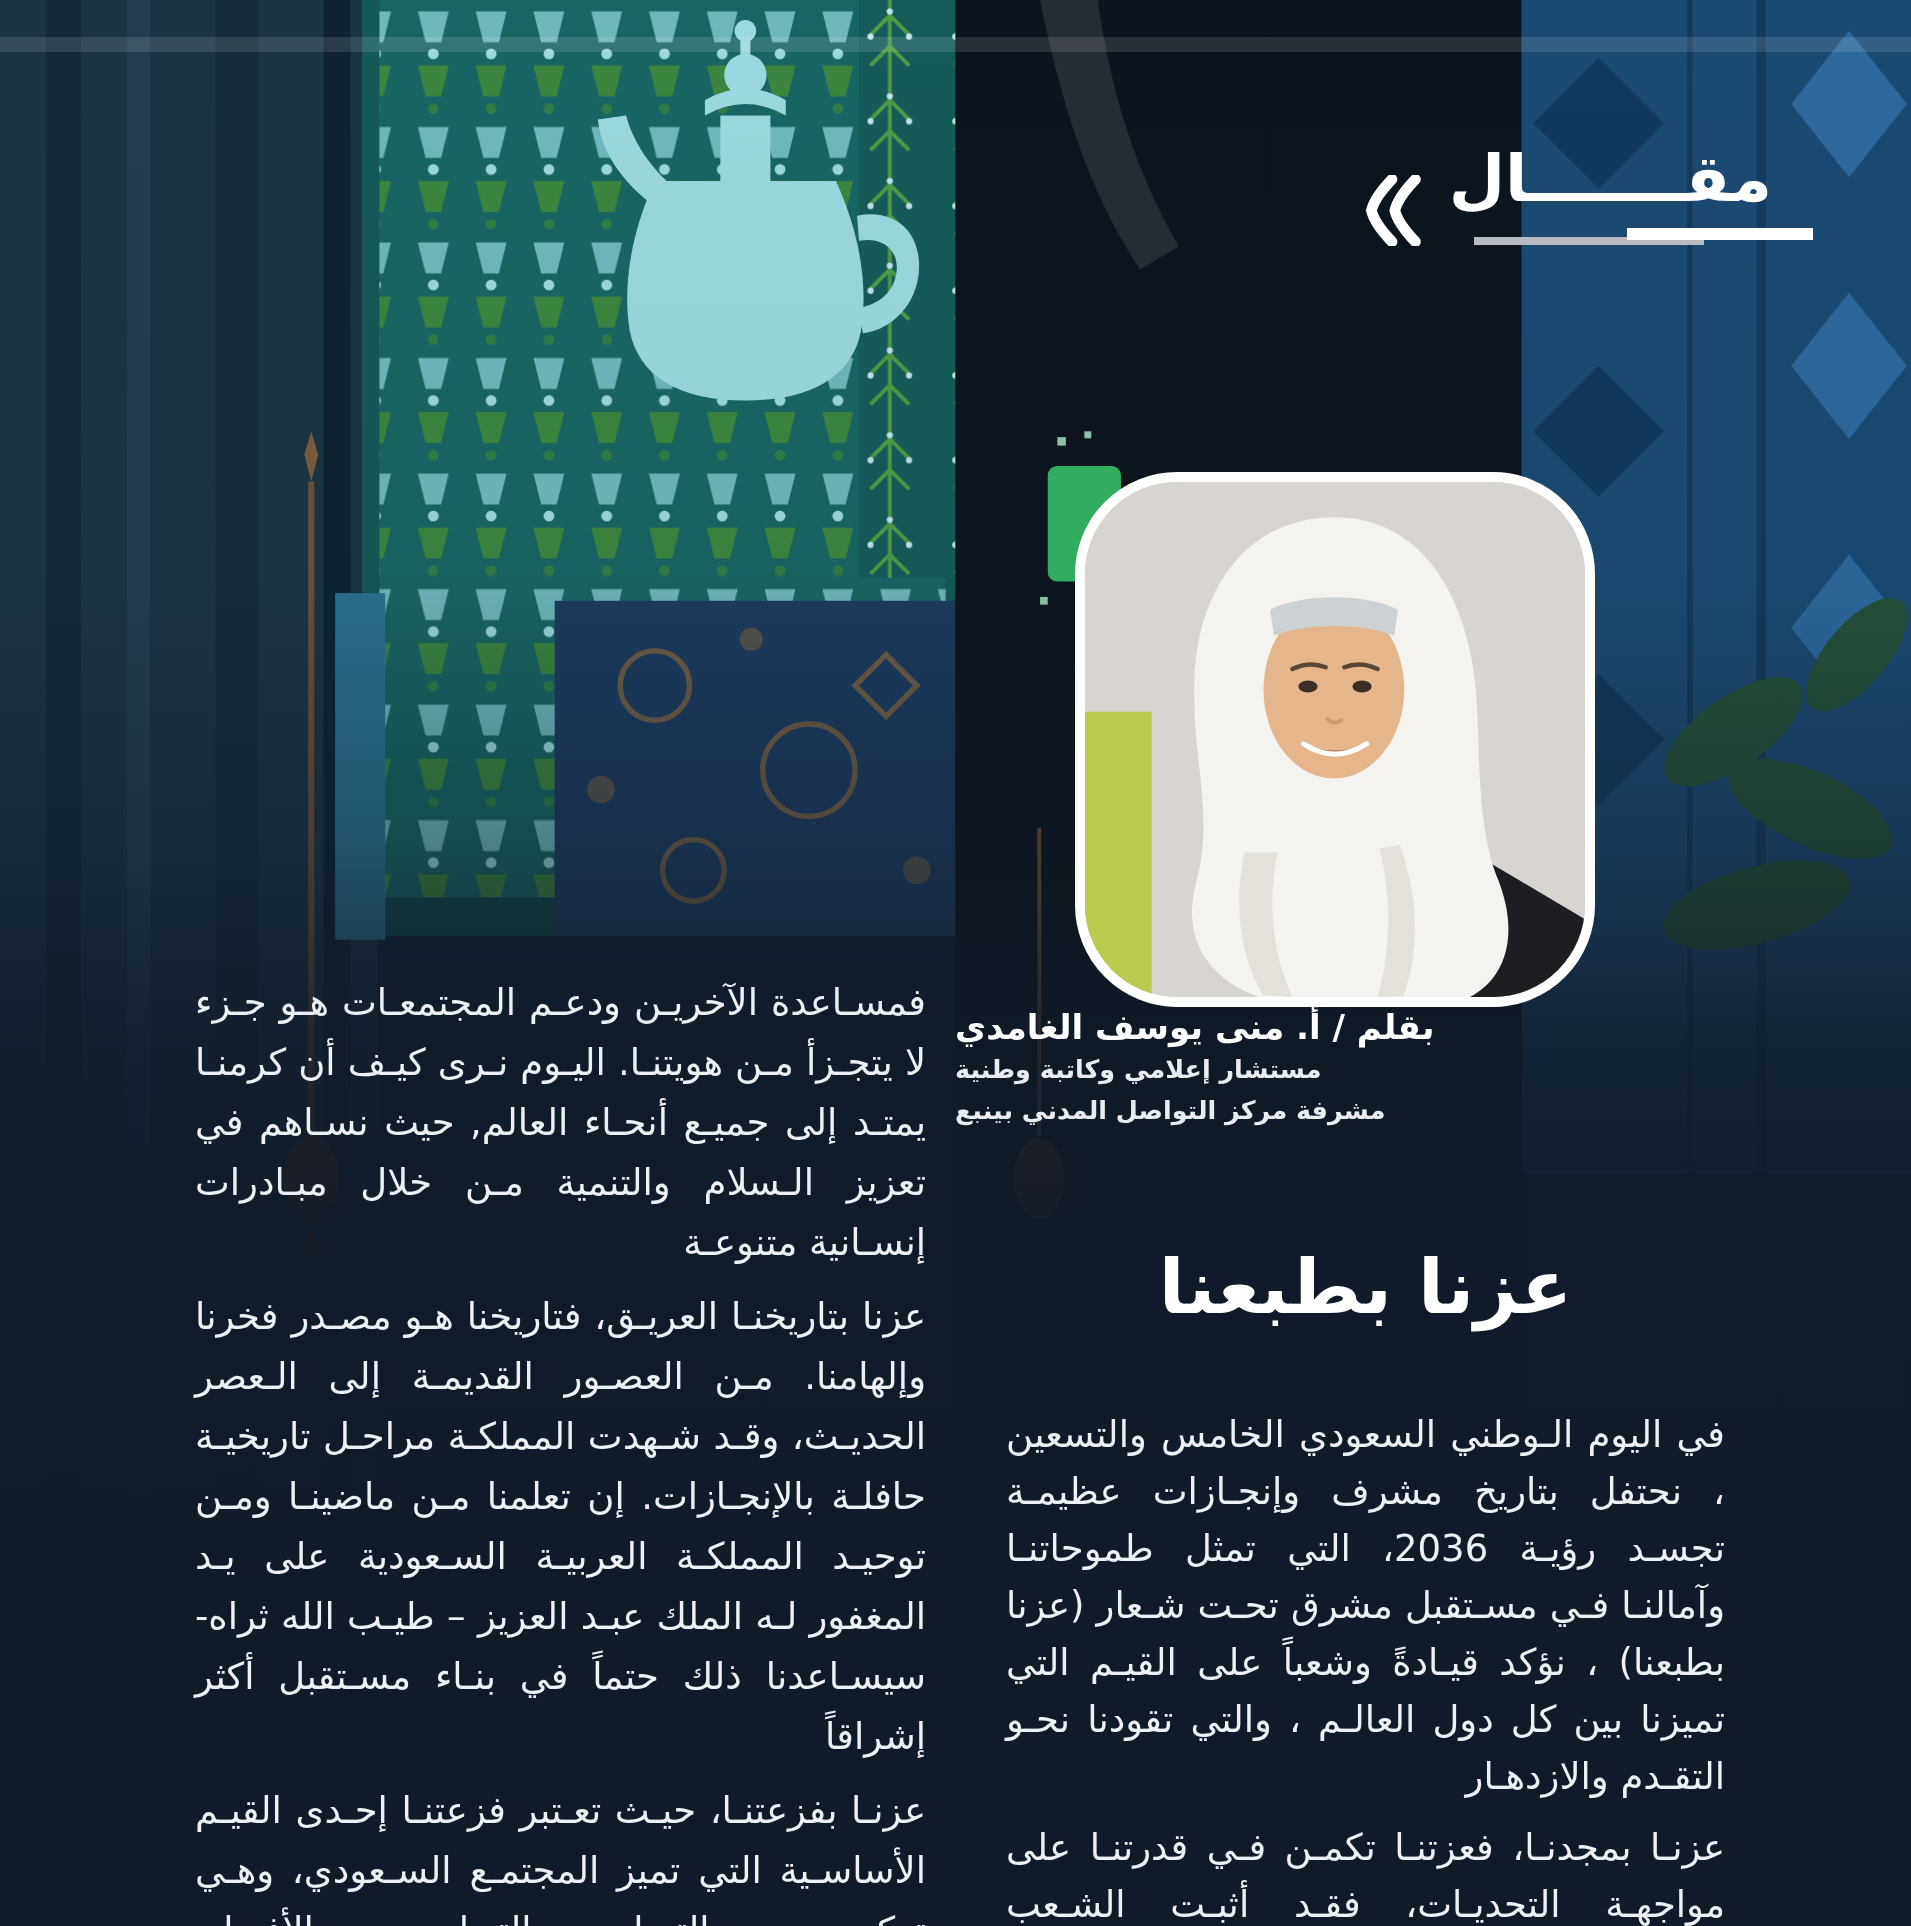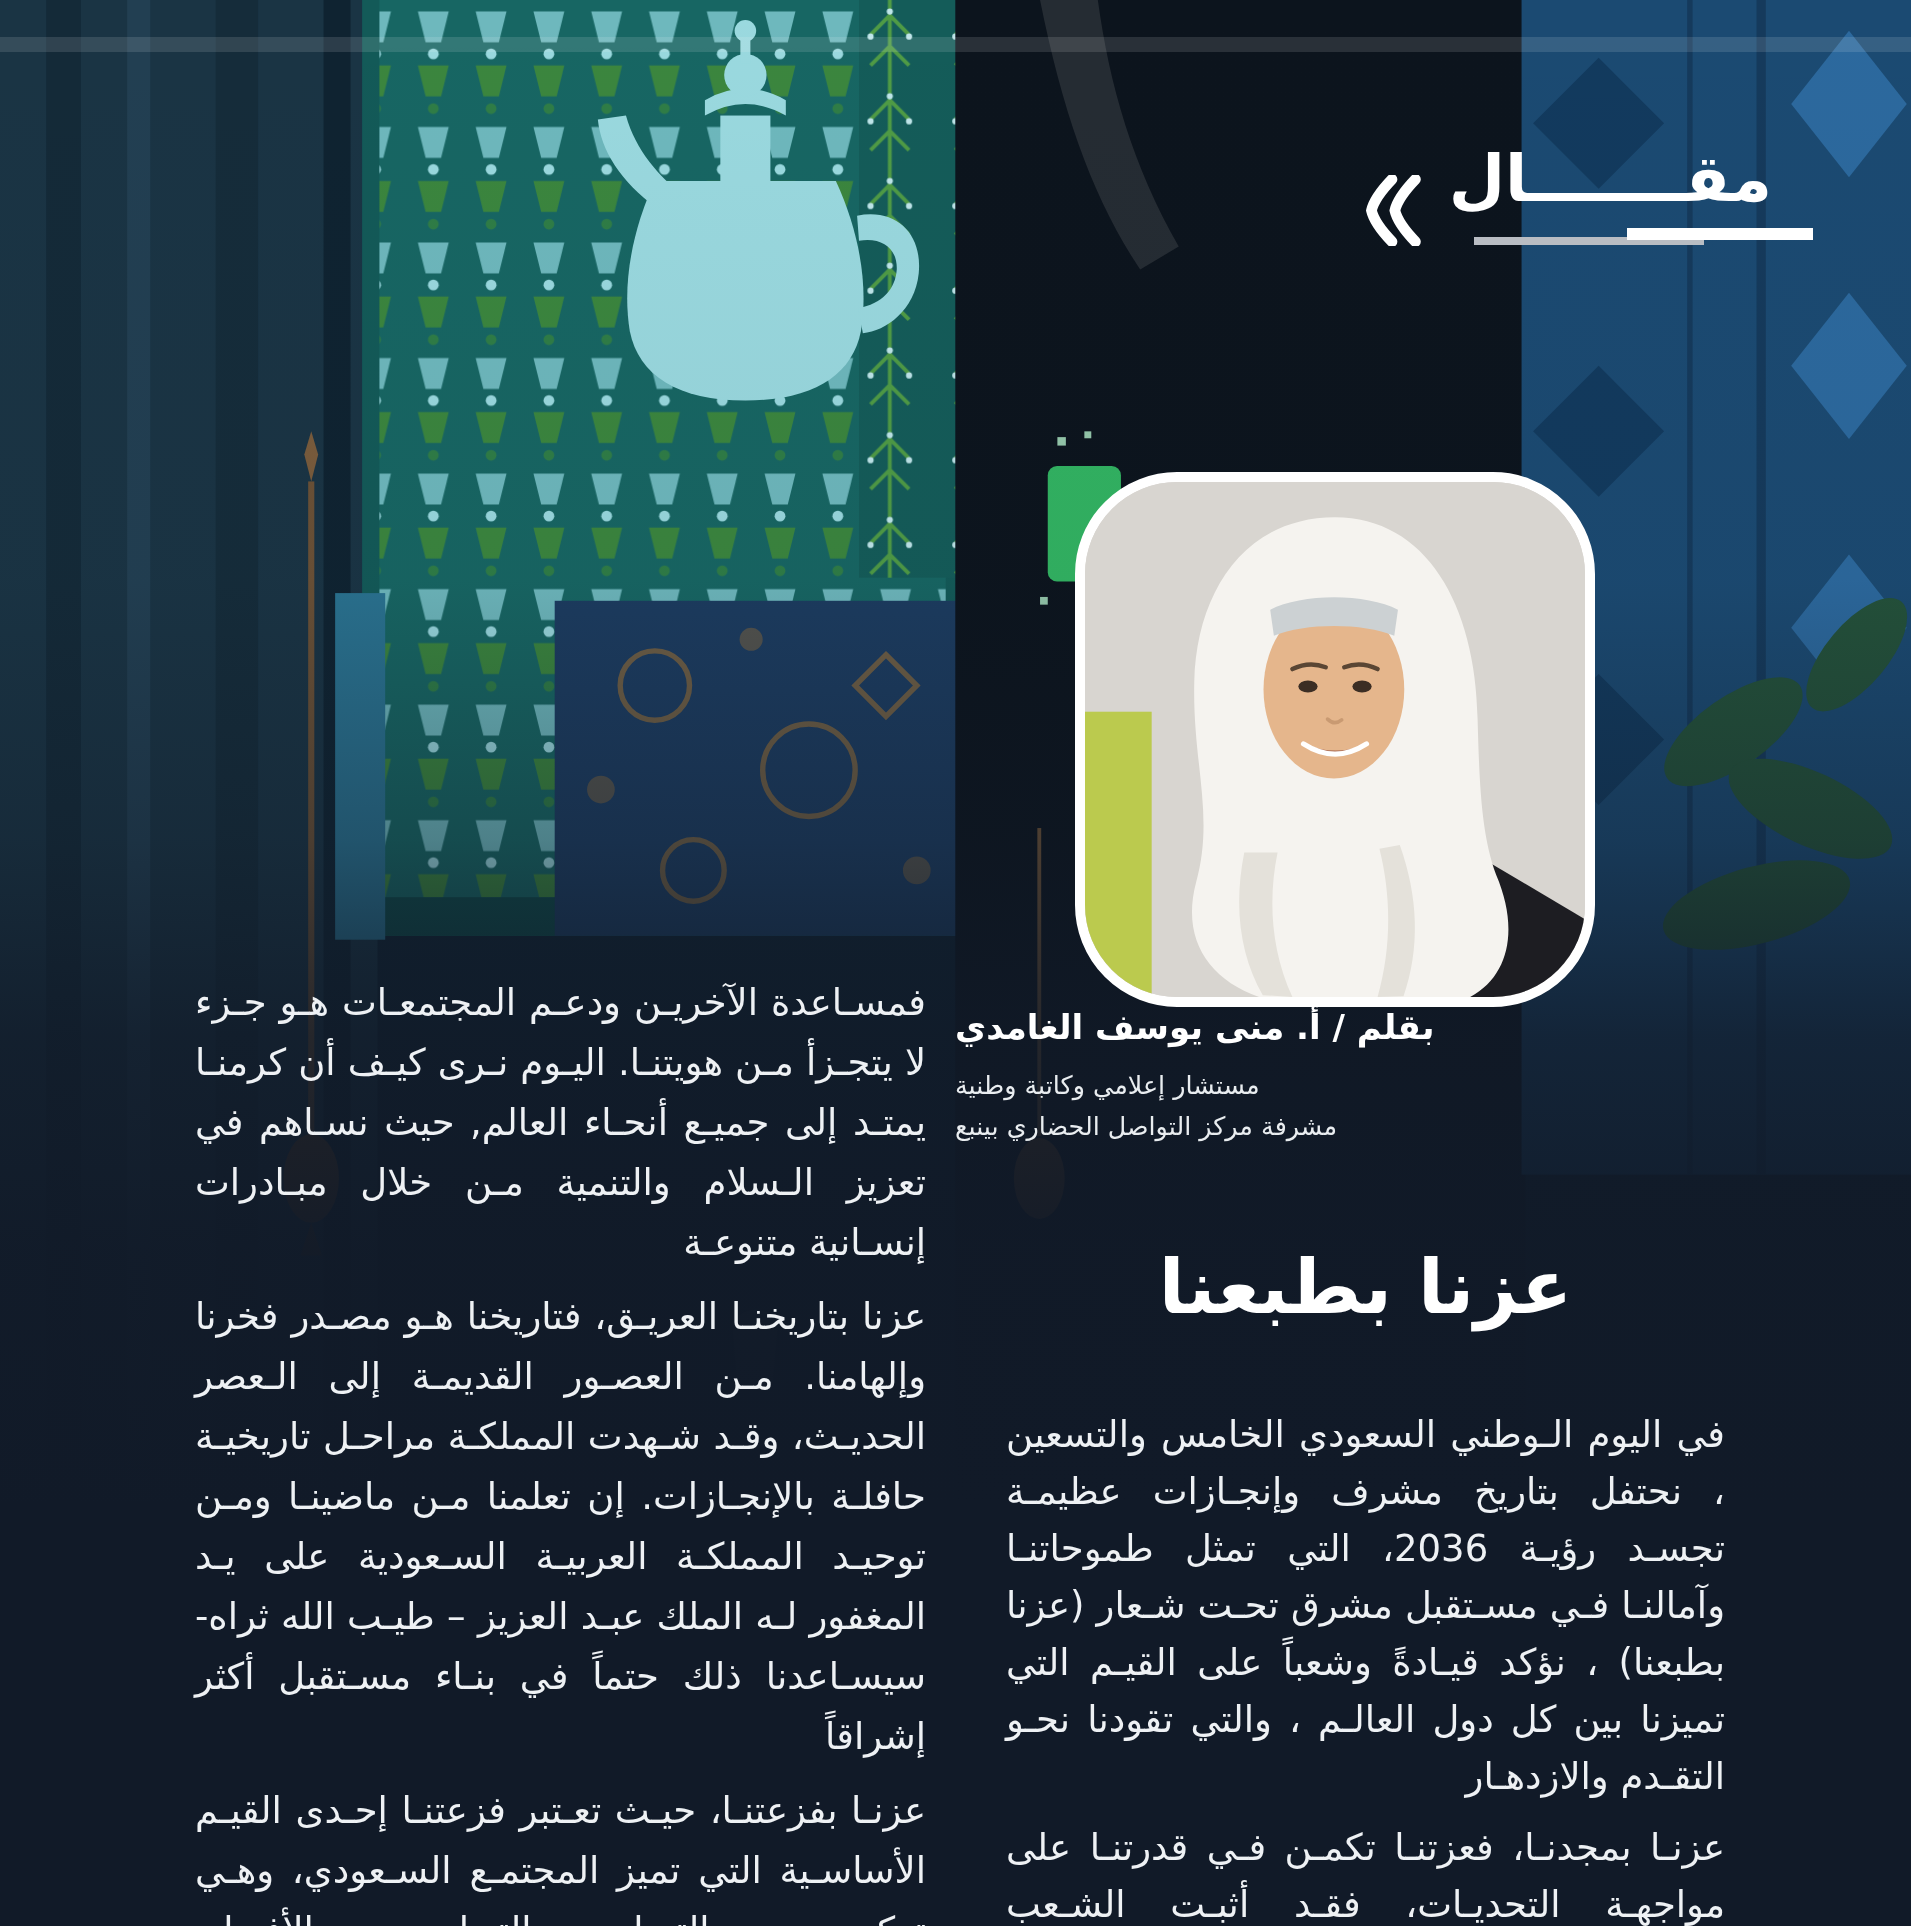--- a/index.html
+++ b/index.html
@@ -39,21 +39,21 @@
   
   .avatar{
     position:absolute;left:1075px;top:472px;width:520px;height:535px;
     border:10px solid #ffffff;border-radius:102px;overflow:hidden;
     background:#d8d5d0;z-index:5;box-sizing:border-box;
   }
   .avatar svg{display:block;width:100%;height:100%;}
   
   .byline{position:absolute;left:955px;top:1006px;width:616px;text-align:left;z-index:5;}
   .byline-name{font-size:34px;font-weight:bold;color:#ffffff;line-height:1.25;}
-  .byline-roles{margin-top:16px;}
+  .byline-roles{margin-top:0;font-weight:bold;}
   .byline-role{font-size:25.4px;color:#e9edf0;line-height:41px;}
   
   .title{
     position:absolute;left:992px;top:1246px;width:747px;margin:0;
     font-size:75px;font-weight:bold;color:#ffffff;text-align:center;line-height:1.1;
     z-index:5;white-space:nowrap;
   }
   
   .col{position:absolute;z-index:5;color:#eef1f4;font-size:37px;}
   .col p{margin:14px;text-align:justify;text-justify:inter-word;}
@@ -209,21 +209,21 @@
       <path d="M655 640 q18 18 38 2" stroke="#c99a72" stroke-width="10" fill="none" stroke-linecap="round"></path>
       <path d="M585 705 q88 70 176 0 q-80 40 -176 0" fill="#a8674f"></path>
       <path d="M590 707 q85 55 170 0" stroke="#ffffff" stroke-width="14" fill="none" stroke-linecap="round"></path>
     </svg>
   </div>
 
   <div class="byline">
     <div class="byline-name">بقلم / أ. منى يوسف الغامدي</div>
     <div class="byline-roles">
       <div class="byline-role">مستشار إعلامي وكاتبة وطنية</div>
-      <div class="byline-role">مشرفة مركز التواصل الحضاري بينبع</div>
+      <div class="byline-role">مشرفة مركز التواصل المدني بينبع</div>
     </div>
   </div>
 
   <h1 class="title">عزنا بطبعنا</h1>
 
   <section class="col col-first">
     <p>في اليوم الـوطني السعودي الخامس والتسعين ، نحتفل بتاريخ مشرف وإنجـازات عظيمـة تجسـد رؤيـة 2036، التي تمثل طموحاتنـا وآمالنـا فـي مسـتقبل مشرق تحـت شـعار (عزنا بطبعنا) ، نؤكد قيـادةً وشعباً على القيـم التي تميزنا بين كل دول العالـم ، والتي تقودنا نحـو التقـدم والازدهـار</p>
     <p>عزنـا بمجدنـا، فعزتنـا تكمـن فـي قدرتنـا على مواجهـة التحديـات، فقـد أثبـت الشـعب السـعودي المؤمـن بربـه وبقيادتـه الرشـيدة مـراراً وتكـراراً أنـه قـادر على النهـوض فـي أصعـب الظـروف. وجـاءت رؤيـة ٢٠٣٠ لتعـزز مـن قدرتنا على الابتـكار والتكيـف، ممـا يجعلنـا أكثر قـوة وثقـة فـي مواجهـة المسـتقبل</p>
 
   </section>

